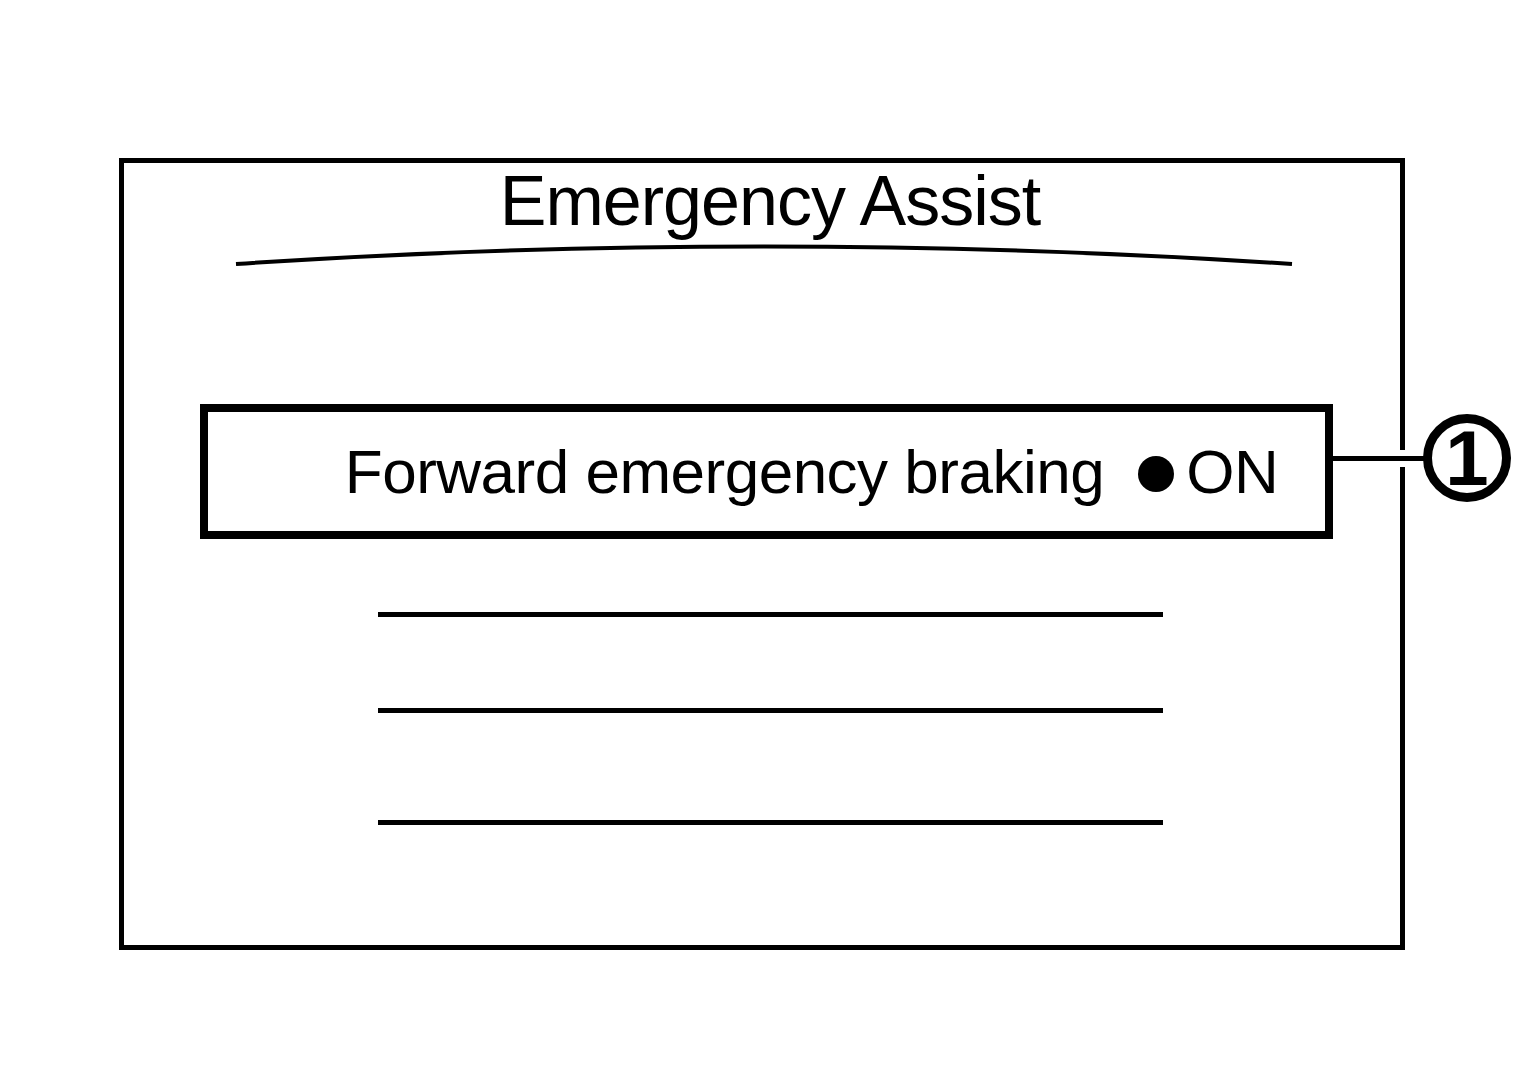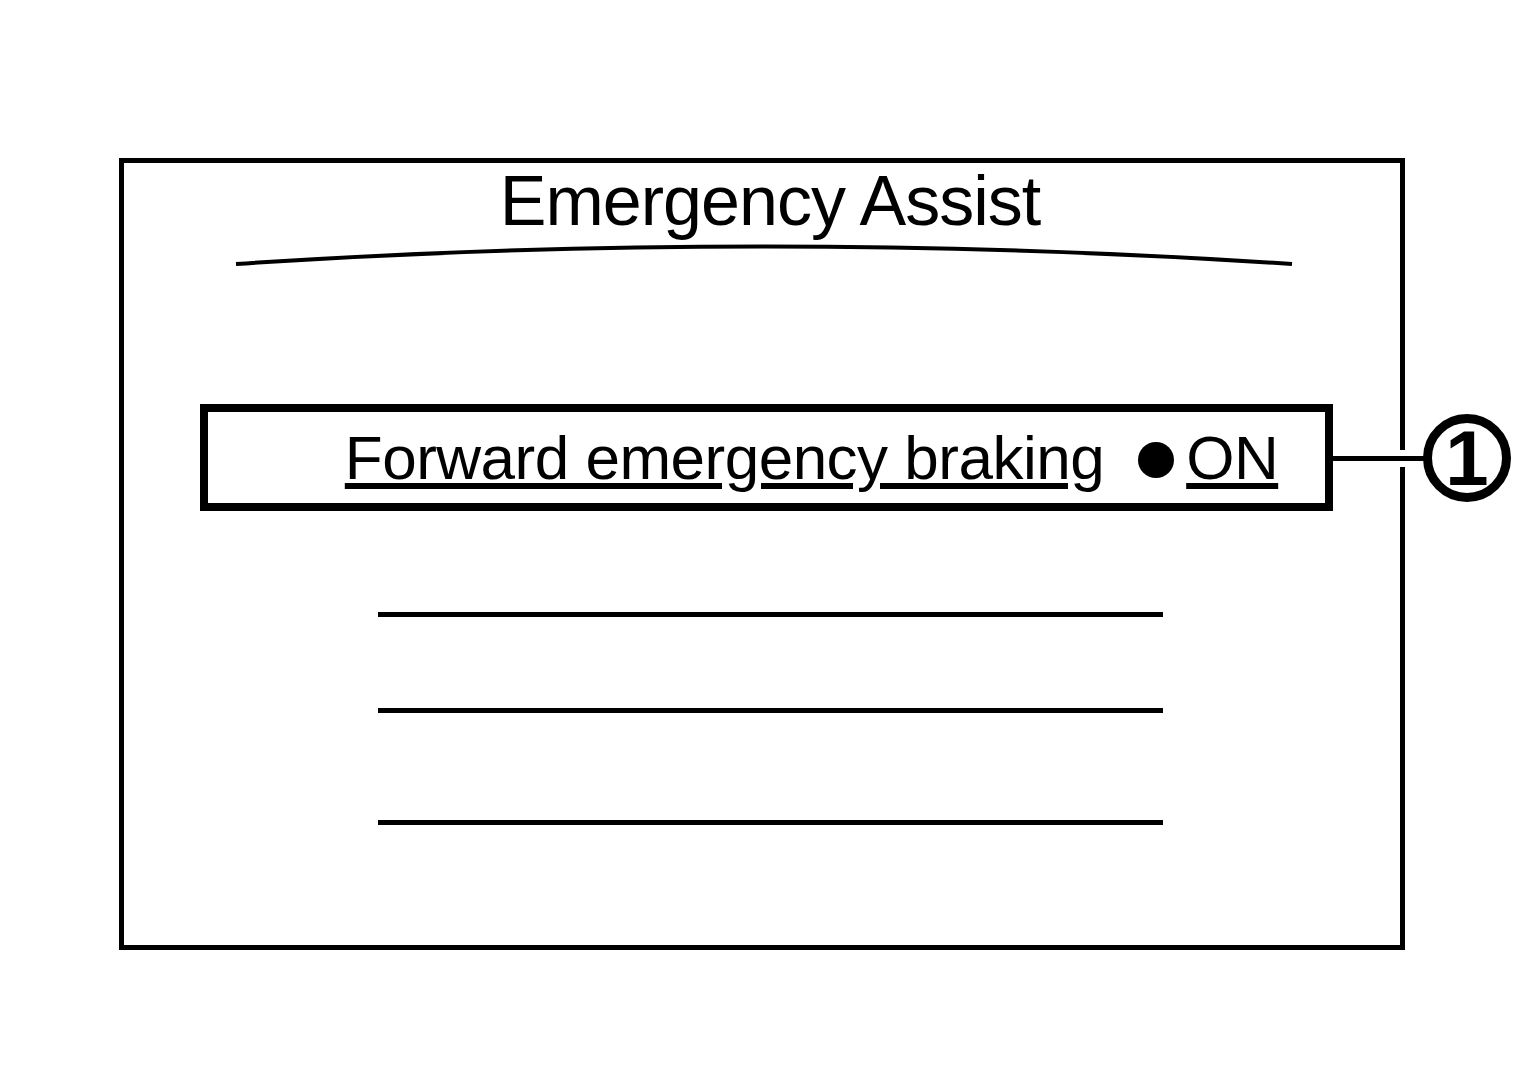--- a/index.html
+++ b/index.html
@@ -37,33 +37,32 @@
   .arc-svg {
     position: absolute;
     left: 0; top: 0;
     width: 1536px; height: 1087px;
     pointer-events: none;
   }
 
   .item-box {
     position: absolute;
     left: 200px; top: 404px;
-    width: 1133px; height: 107px;
+    width: 1133px; height: 135px;
     border: 8px solid #000;
     background: #fff;
     display: flex;
     align-items: center;
     justify-content: center;
     padding-left: 90px;
     font-size: 62px;
     letter-spacing: -0.5px;
     line-height: 1;
     white-space: nowrap;
     z-index: 2;
-    text-decoration: underline;
   }
   .item-label { color: #000; }
   .status-dot {
     width: 36px; height: 36px;
     border-radius: 50%;
     background: #000;
     margin-left: 34px;
     margin-right: 12px;
     margin-top: 5px;
     flex: 0 0 auto;

